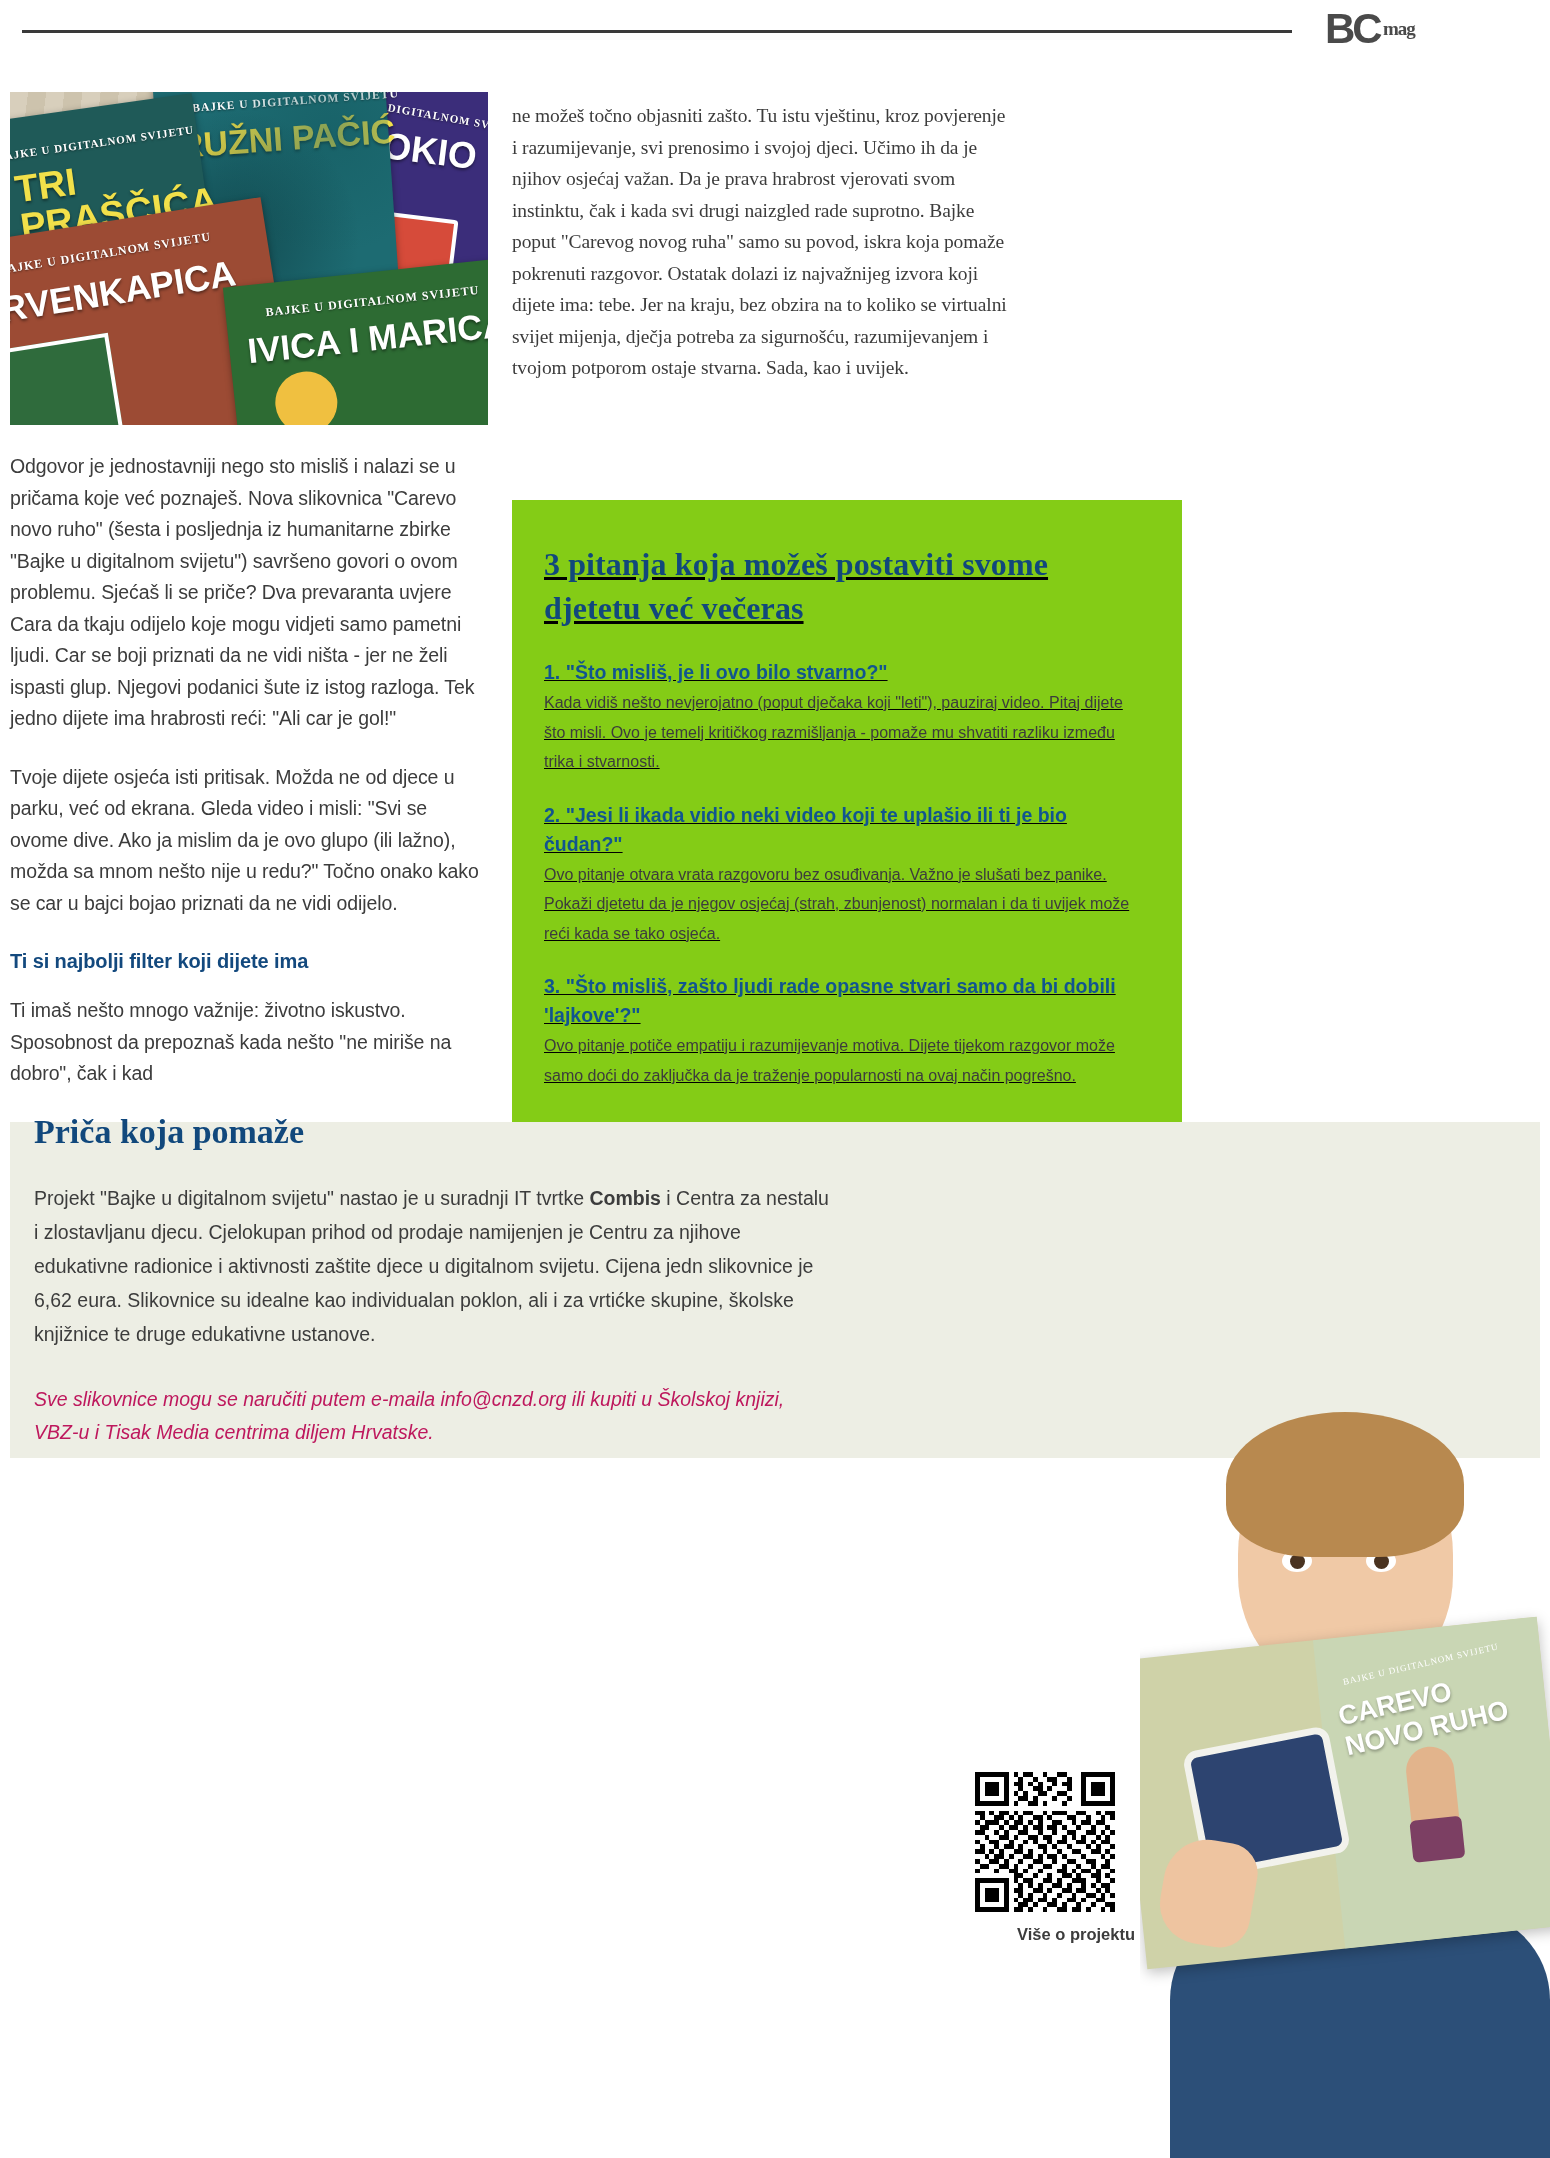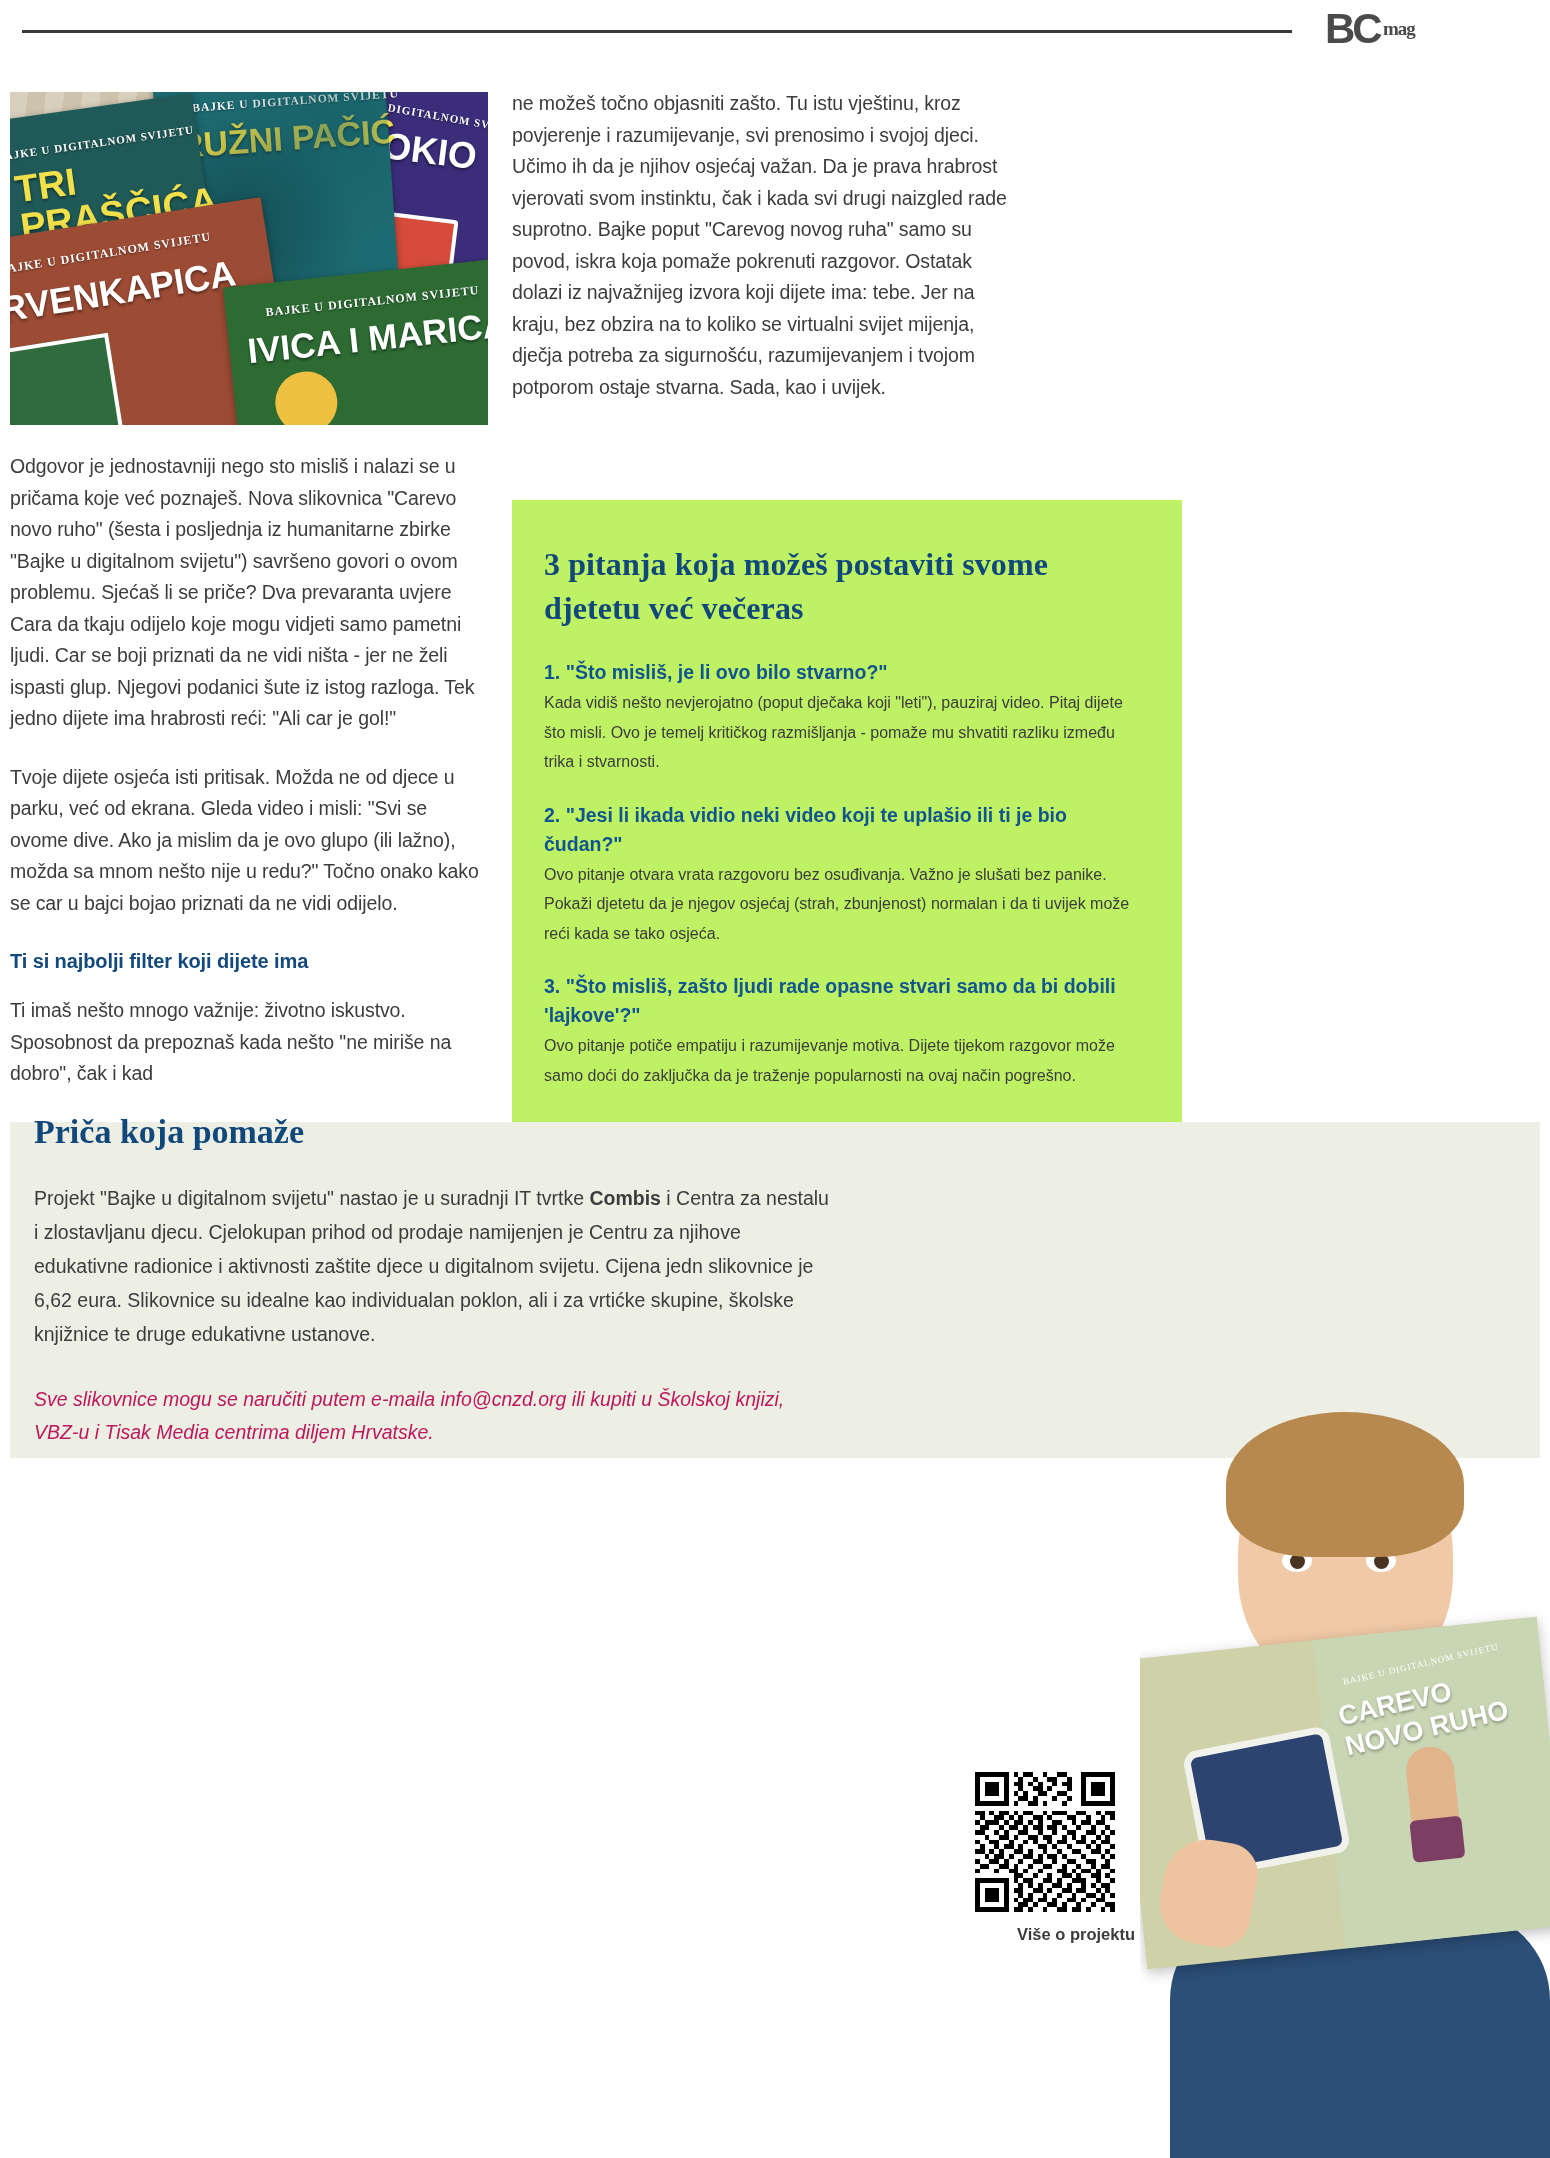--- a/index.html
+++ b/index.html
@@ -114,35 +114,37 @@
     color: #13497e;
     font-weight: bold;
     font-size: 20px;
     line-height: 31px;
     margin-bottom: 18px;
   }
 
   
   .right-col {
     position: absolute;
-    top: 88px;
+    top: 100px;
     left: 512px;
     width: 496px;
+    font-family: Liberation Serif, serif;
   }
   .right-col .body-text p { margin-bottom: 0; }
 
   
   .blue-box {
     position: absolute;
     top: 500px;
     left: 512px;
     width: 670px;
     height: 724px;
-    background: #bef264;
+    background: #84cc16;
     padding: 42px 44px 30px 32px;
+    text-decoration: underline;
   }
   .blue-box-title {
     font-family: "Liberation Serif", serif;
     font-weight: bold;
     font-size: 32px;
     line-height: 44px;
     color: #11487c;
     margin-bottom: 28px;
     letter-spacing: 0.1px;
   }

